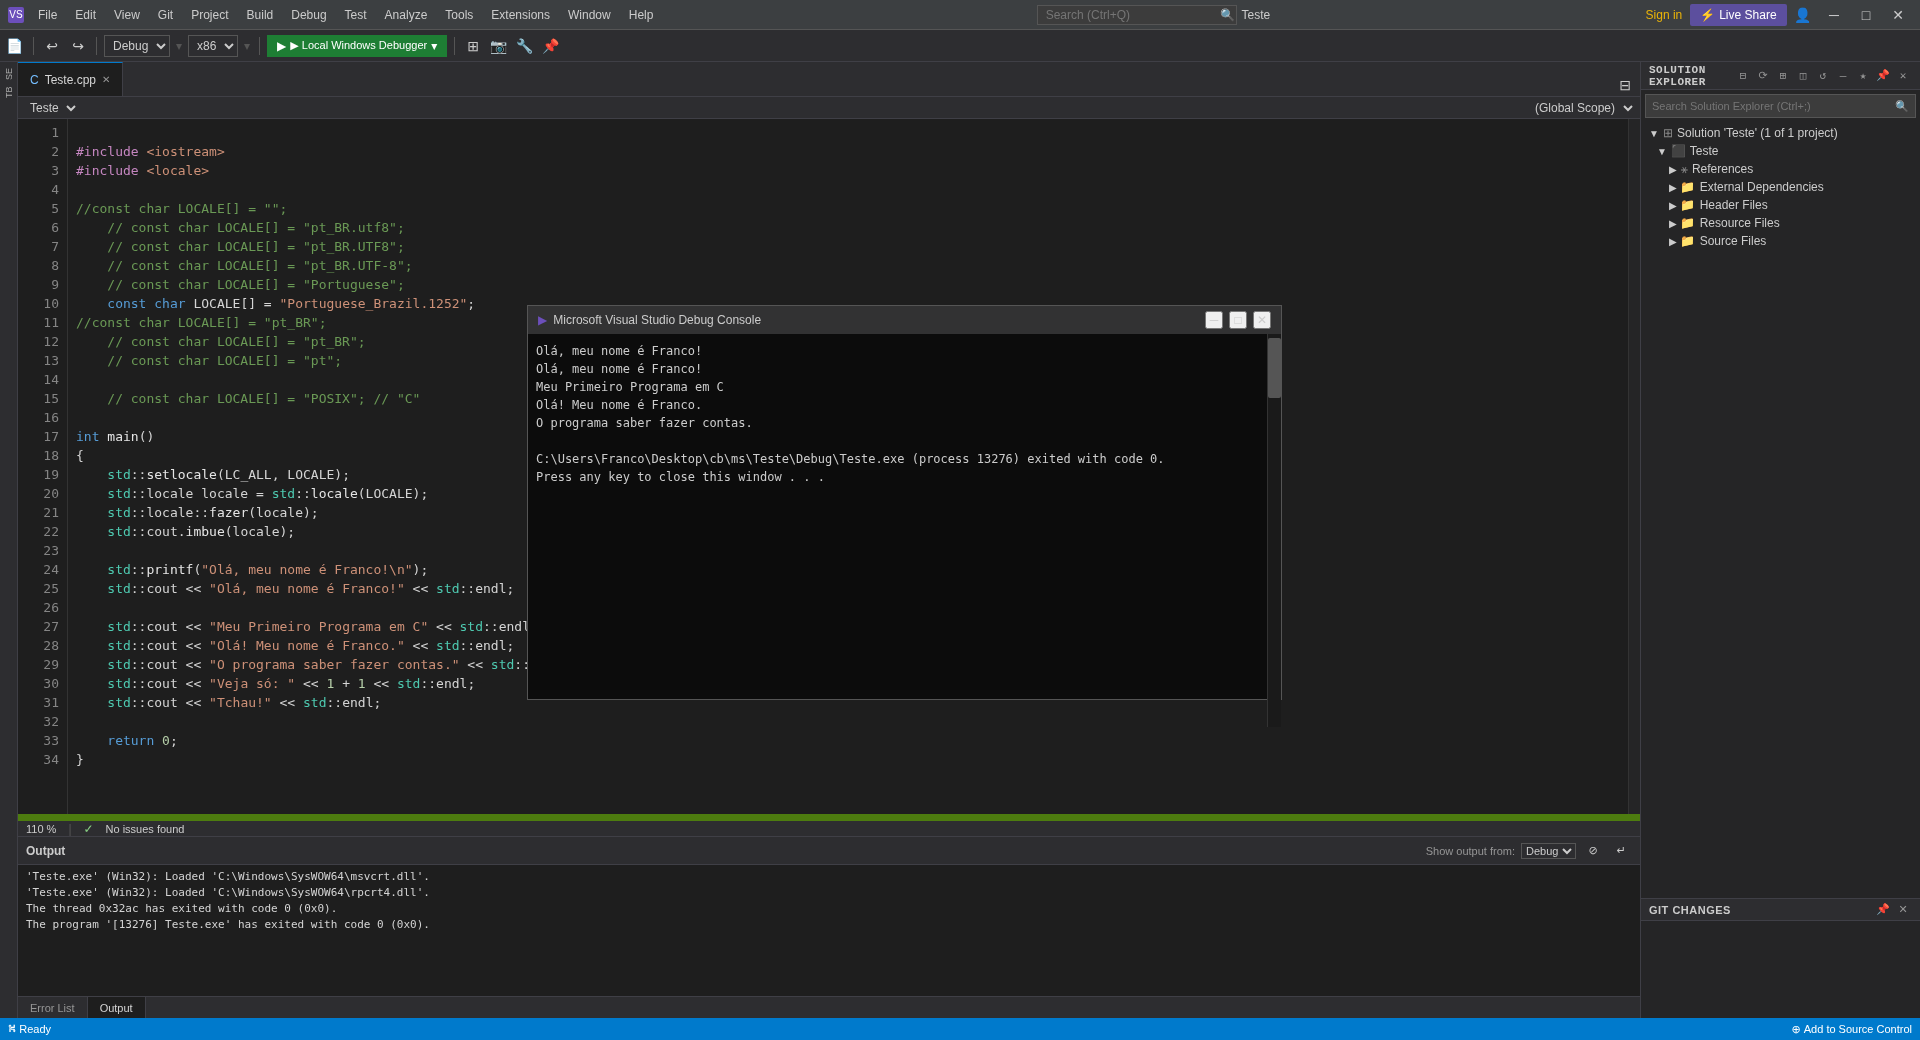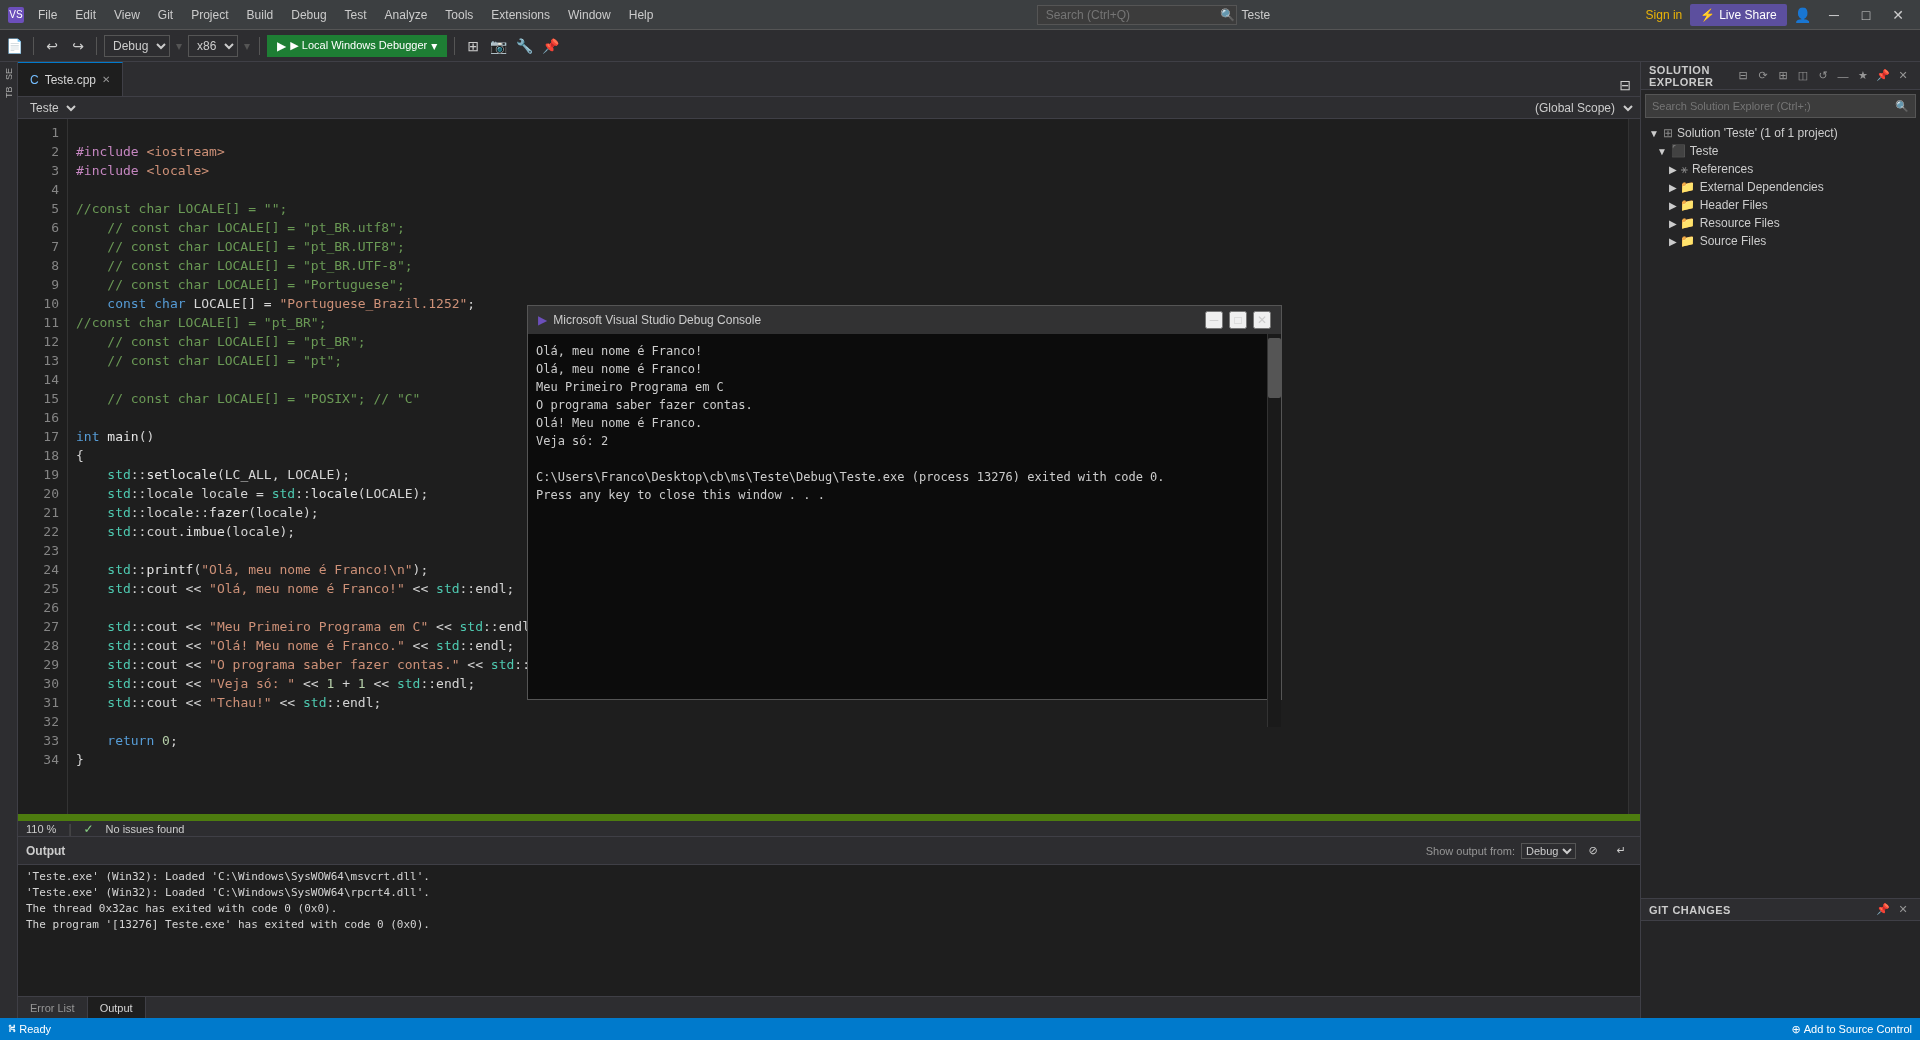--- a/index.html
+++ b/index.html
@@ -51,21 +51,21 @@
     .kw { color: #569cd6; }
     .str { color: #ce9178; }
     .cm { color: #6a9955; }
     .fn { color: #e5e5e5; }
     .ns { color: #4ec9b0; }
     .inc { color: #c586c0; }
     .num { color: #b5cea8; }
 
     
     #right-panel { width: 280px; background: #252526; border-left: 1px solid #3f3f46; display: flex; flex-direction: column; }
-    #solution-explorer-header { height: 28px; background: #2d2d30; display: flex; align-items: center; justify-content: space-between; padding: 0 8px; border-bottom: 1px solid #3f3f46; }
+    #solution-explorer-header { height: 28px; background: #2d2d30; display: flex; align-items: center; justify-content: space-between; padding: 0 8px; border-bottom: 1px solid #3f3f46; font-family: Liberation Mono, monospace; }
     #solution-explorer-title { font-size: 11px; color: #ccc; font-weight: bold; text-transform: uppercase; letter-spacing: 0.5px; }
     #se-toolbar { display: flex; gap: 2px; }
     .se-btn { width: 18px; height: 18px; font-size: 11px; color: #969696; cursor: pointer; display: flex; align-items: center; justify-content: center; }
     #se-search { height: 24px; background: #3c3c3c; border: 1px solid #555; display: flex; align-items: center; padding: 0 6px; margin: 4px; }
     #se-search input { background: transparent; border: none; color: #ccc; font-size: 11px; flex: 1; outline: none; }
     #solution-tree { flex: 1; overflow-y: auto; font-size: 12px; padding: 2px 0; }
     .tree-item { padding: 2px 8px; cursor: pointer; display: flex; align-items: center; gap: 4px; color: #ccc; }
     .tree-indent-1 { padding-left: 16px; }
     .tree-indent-2 { padding-left: 28px; }
 
@@ -398,23 +398,22 @@
     <div id="debug-console-controls" style="display:flex;gap:6px;">
       <button class="console-btn">─</button>
       <button class="console-btn">□</button>
       <button class="console-btn">✕</button>
     </div>
   </div>
   <div id="debug-console-output" style="flex:1;padding:8px;font-family:Consolas,monospace;font-size:12px;color:#ccc;overflow-y:auto;line-height:18px;background:#0c0c0c;">
     <div>Olá, meu nome é Franco!</div>
     <div>Olá, meu nome é Franco!</div>
     <div>Meu Primeiro Programa em C</div>
+    <div>Olá! Meu nome é Franco.</div>
     <div>O programa saber fazer contas.</div>
-    <div>Olá! Meu nome é Franco.</div>
-    <div>Veja só: 2</div>
     <div>&nbsp;</div>
     <div>C:\Users\Franco\Desktop\cb\ms\Teste\Debug\Teste.exe (process 13276) exited with code 0.</div>
     <div>Press any key to close this window . . .</div>
   </div>
 
   <div style="position:absolute;right:0;top:28px;width:14px;height:100%;background:#1a1a1a;border-left:1px solid #333;">
     <div style="width:100%;height:60px;background:#555;margin-top:4px;border-radius:2px;"></div>
   </div>
 </div>
 

